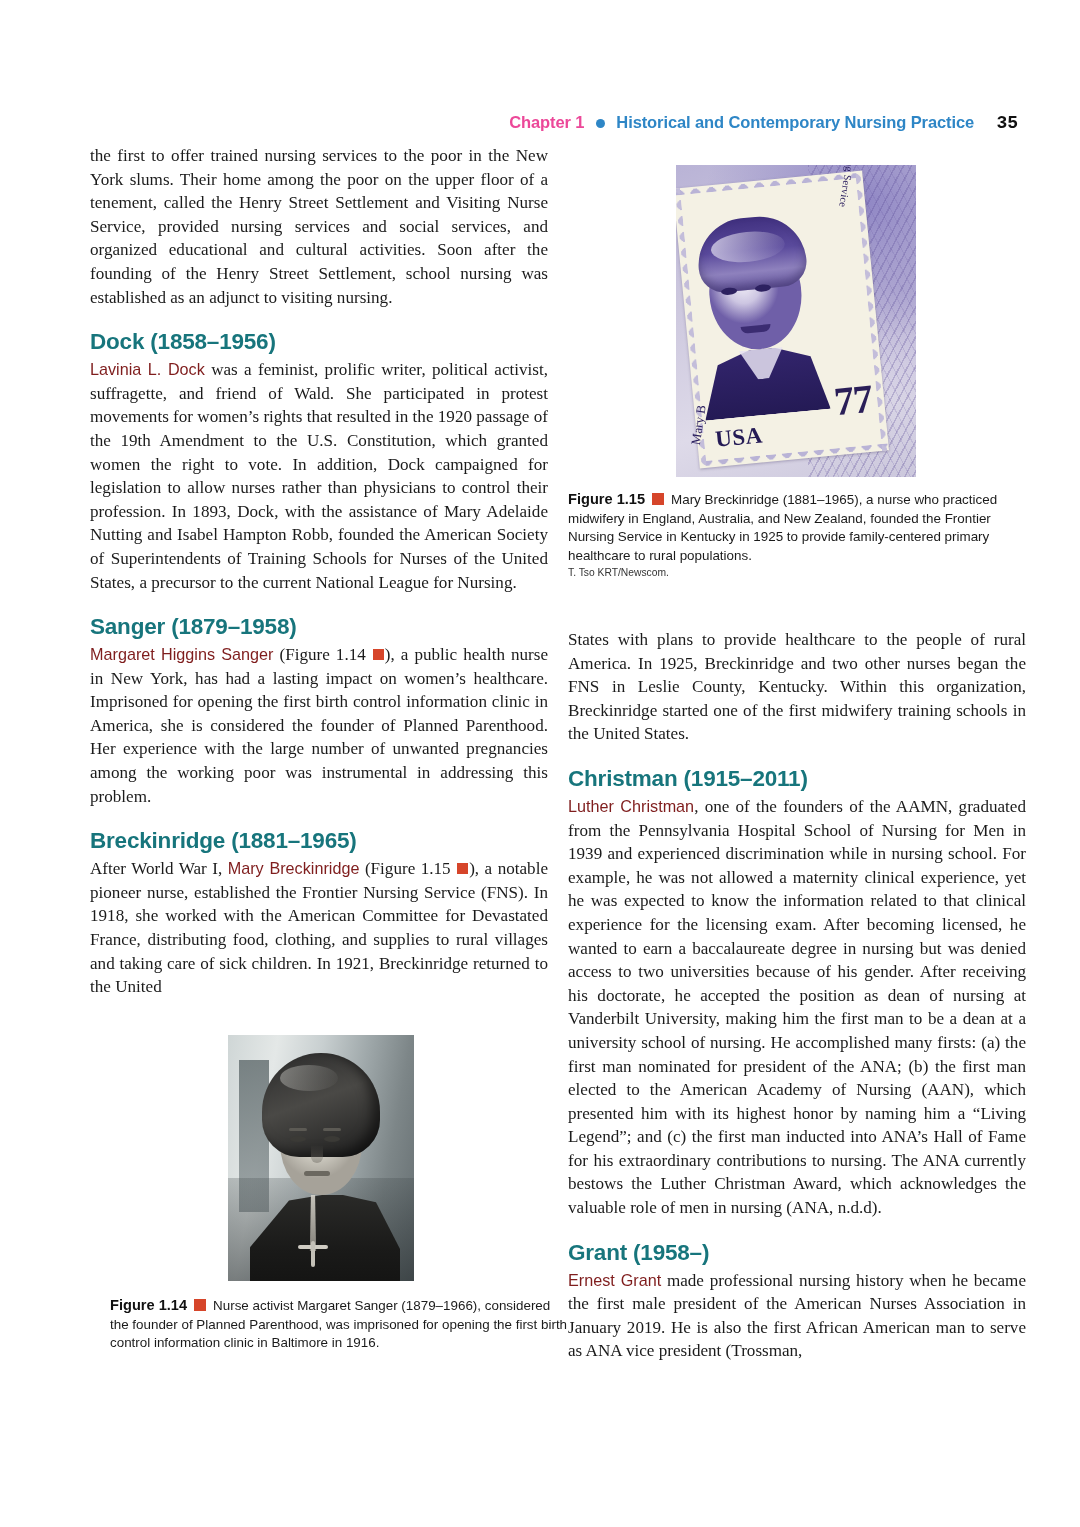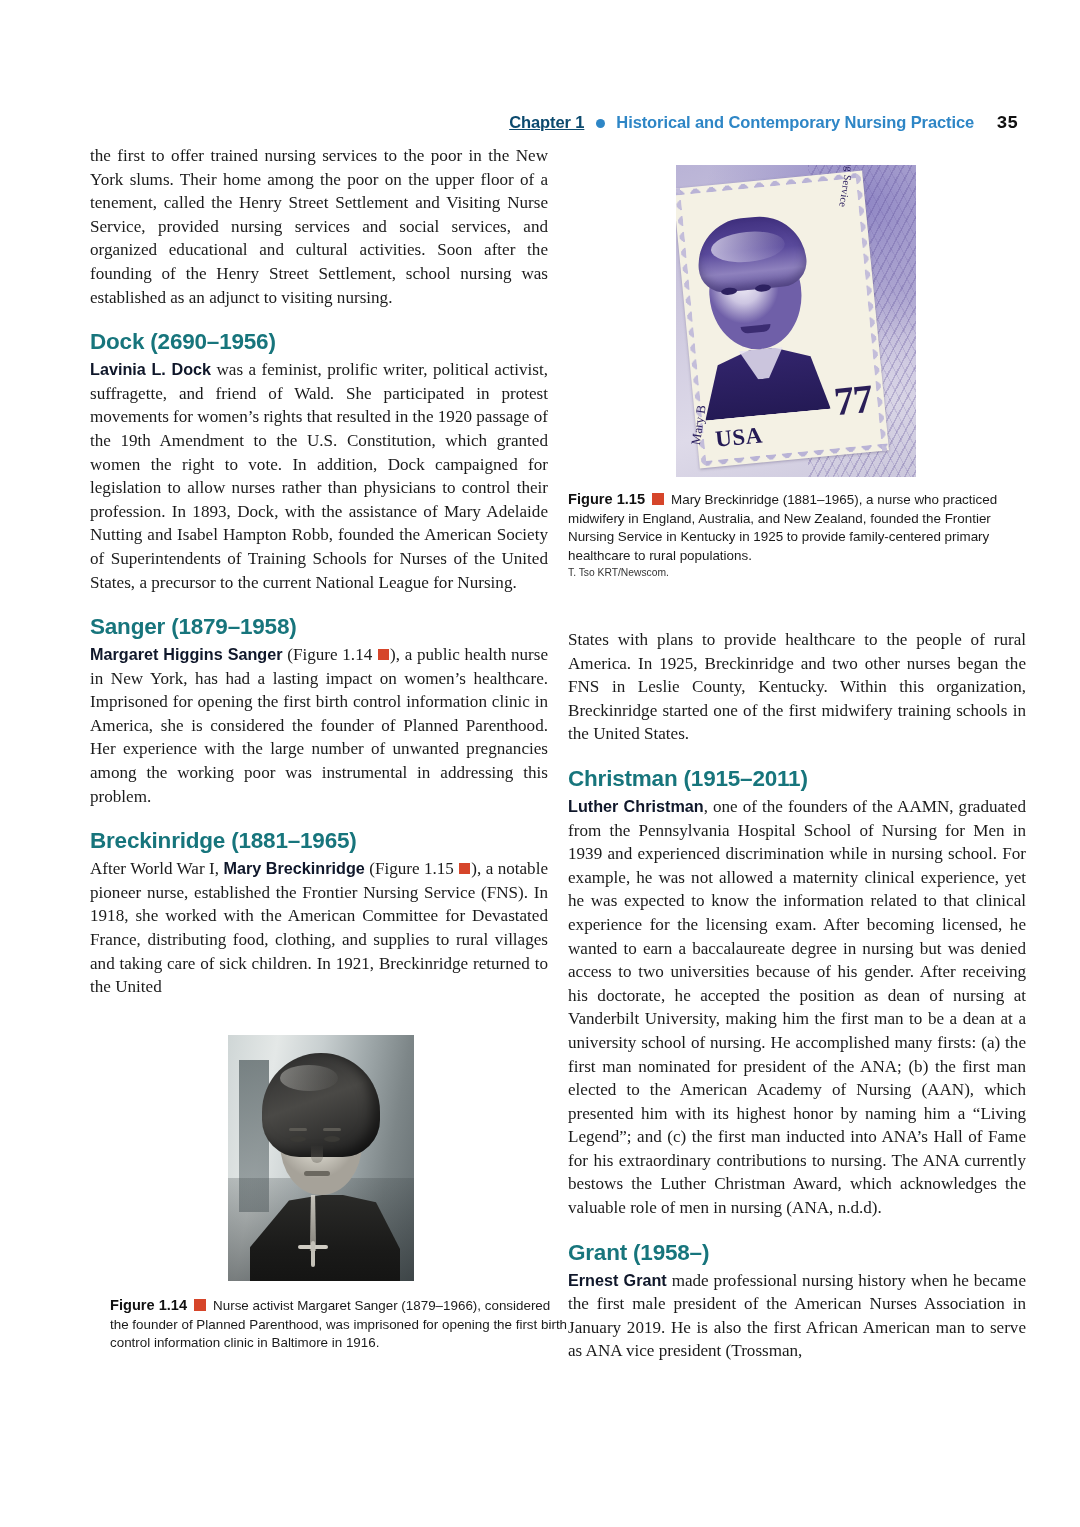--- a/index.html
+++ b/index.html
@@ -30,21 +30,21 @@
     left: 88px;
     top: 113px;
     width: 930px;
     text-align: right;
     font-family: "Liberation Sans", sans-serif;
     font-size: 16.5px;
     font-weight: bold;
     letter-spacing: -0.1px;
     white-space: nowrap;
   }
-  .rh-chapter { color: #0c4a6e; text-decoration: underline; }
+  .rh-chapter { color: #ec4899; }
   .rh-bullet {
     display: inline-block;
     width: 9px; height: 9px;
     border-radius: 50%;
     background: #2E86C6;
     margin: 0 7px 1px 7px;
     vertical-align: middle;
   }
   .rh-title { color: #2E86C6; }
   .rh-pageno {
@@ -79,23 +79,23 @@
     font-weight: bold;
     font-size: 22.5px;
     line-height: 27px;
     color: #17757C;
     margin: 19px 0 3px 0;
     letter-spacing: -0.2px;
   }
 
   .lead {
     font-family: "Liberation Sans", sans-serif;
-    font-weight: bold;
+    font-weight: normal;
     font-size: 16.2px;
-    color: #0f172a;
+    color: #7f1d1d;
   }
   .sq {
     display: inline-block;
     width: 11px;
     height: 11px;
     background: #D6452A;
     vertical-align: baseline;
     position: relative;
     top: 0px;
     margin: 0 1px;
@@ -416,21 +416,21 @@
     <span class="rh-chapter">Chapter 1</span>
     <span class="rh-bullet"></span>
     <span class="rh-title">Historical and Contemporary Nursing Practice</span>
     <span class="rh-pageno">35</span>
   </div>
 
   <div class="col col-left">
 
     <p class="body">the first to offer trained nursing services to the poor in the New York slums. Their home among the poor on the upper floor of a tenement, called the Henry Street Settlement and Visiting Nurse Service, provided nursing services and social services, and organized educational and cultural activities. Soon after the founding of the Henry Street Settlement, school nursing was established as an adjunct to visiting nursing.</p>
 
-    <h2 class="sec">Dock (2690–1956)</h2>
+    <h2 class="sec">Dock (1858–1956)</h2>
     <p class="body"><span class="lead">Lavinia L. Dock</span><span> was a feminist, prolific writer, political activist, suffragette, and friend of Wald. She participated in protest movements for women’s rights that resulted in the 1920 passage of the 19th Amendment to the U.S. Constitution, which granted women the right to vote. In addition, Dock campaigned for legislation to allow nurses rather than physicians to control their profession. In 1893, Dock, with the assistance of Mary Adelaide Nutting and Isabel Hampton Robb, founded the American Society of Superintendents of Training Schools for Nurses of the United States, a precursor to the current National League for Nursing.</span></p>
 
     <h2 class="sec">Sanger (1879–1958)</h2>
     <p class="body"><span class="lead">Margaret Higgins Sanger</span><span> (Figure 1.14 </span><span class="sq"></span><span>), a public health nurse in New York, has had a lasting impact on women’s healthcare. Imprisoned for opening the first birth control information clinic in America, she is considered the founder of Planned Parenthood. Her experience with the large number of unwanted pregnancies among the working poor was instrumental in addressing this problem.</span></p>
 
     <h2 class="sec">Breckinridge (1881–1965)</h2>
     <p class="body"><span>After World War I, </span><span class="lead">Mary Breckinridge</span><span> (Figure 1.15 </span><span class="sq"></span><span>), a notable pioneer nurse, established the Frontier Nursing Service (FNS). In 1918, she worked with the American Committee for Devastated France, distributing food, clothing, and supplies to rural villages and taking care of sick children. In 1921, Breckinridge returned to the United</span></p>
   </div>
 
   <div class="col col-right" style="top:628px;">

